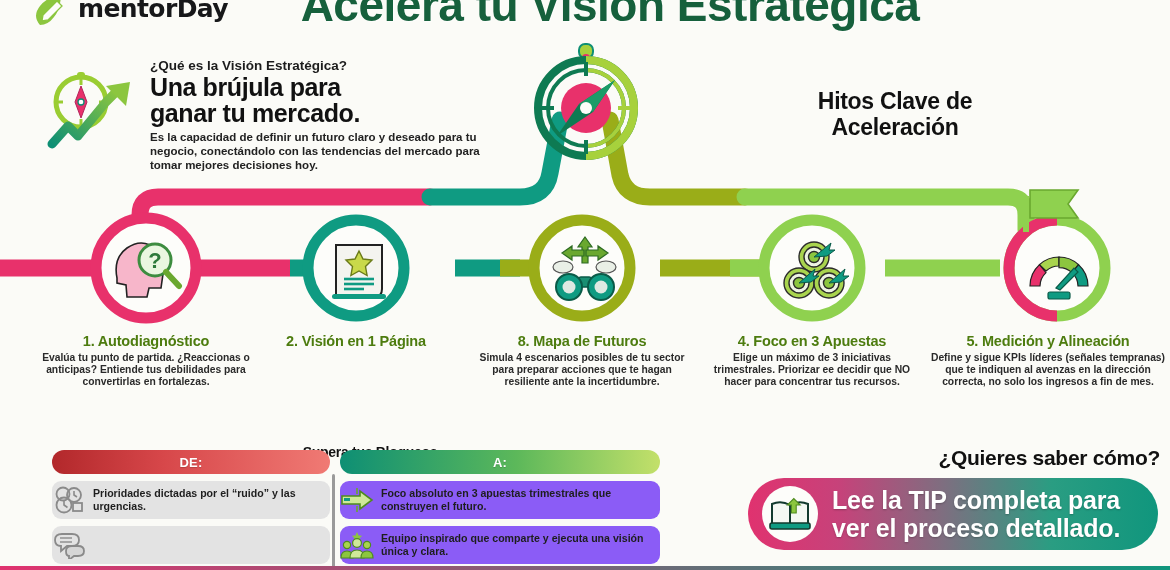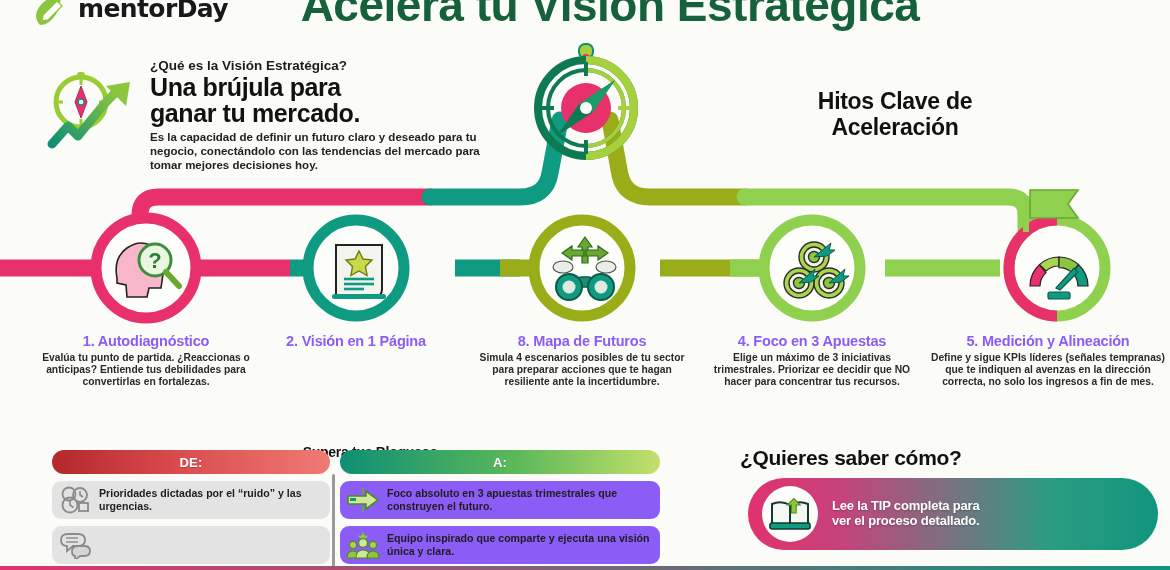--- a/index.html
+++ b/index.html
@@ -45,63 +45,63 @@
 
   
   .roadmap{position:absolute;left:0;top:0;width:1170px;height:340px;}
 
   
   .step-icon{position:absolute;width:74px;height:74px;
      display:flex;align-items:center;justify-content:center;}
 
   
   .step{position:absolute;width:222px;text-align:center;top:334px;}
-  .step-title{font-size:14.5px;font-weight:bold;color:#8b5cf6;letter-spacing:-.2px;line-height:1.1;}
+  .step-title{font-size:14.5px;font-weight:bold;color:#4d7c0f;letter-spacing:-.2px;line-height:1.1;}
   .step-desc{font-size:10.3px;font-weight:bold;line-height:1.16;color:#2a2a2a;margin-top:2px;}
 
   
   .bloq-title{
     position:absolute;left:60px;top:444px;width:620px;text-align:center;
     font-size:14px;font-weight:bold;color:#111;letter-spacing:-.3px;
   }
   .col-de{position:absolute;left:52px;top:450px;width:278px;}
   .col-a {position:absolute;left:340px;top:450px;width:320px;}
   .col-head{
     height:24px;border-radius:13px;color:#fff;font-size:13px;font-weight:bold;
     display:flex;align-items:center;justify-content:center;letter-spacing:.2px;
     text-shadow:0 1px 1px rgba(0,0,0,.18);
   }
   .head-de{background:linear-gradient(90deg,#b2282b 0%,#d7474a 40%,#f07a74 100%);}
   .head-a {background:linear-gradient(90deg,#0e8f74 0%,#5cb85a 55%,#c3e06a 100%);}
   .row{
     margin-top:7px;height:38px;border-radius:9px;display:flex;align-items:center;
-    padding:0 6px;box-sizing:border-box;gap:7px;
+    padding:0 0;box-sizing:border-box;gap:7px;
   }
   .row-de{background:#e3e3e3;}
   .row-a {background:#8b5cf6;}
   .row-txt{font-size:10.6px;font-weight:bold;line-height:1.2;color:#1e1e1e;}
   .row-ico{width:34px;min-width:34px;height:30px;display:flex;align-items:center;justify-content:center;}
   .col-divider{position:absolute;left:332px;top:474px;width:3px;height:96px;background:#9a9a9a;border-radius:2px;}
 
   
   .cta-title{
-    position:absolute;left:740px;top:446px;width:420px;text-align:left;
+    position:absolute;left:740px;top:446px;width:420px;text-align:right;
     font-size:21px;font-weight:bold;color:#111;letter-spacing:-.3px;
   }
   .cta-btn{
     position:absolute;left:748px;top:478px;width:410px;height:72px;border-radius:36px;
     background:linear-gradient(90deg,#e0326f 0%,#c7427a 22%,#7d6f80 48%,#2a9d82 74%,#10967d 100%);
     display:flex;align-items:center;gap:14px;padding-left:14px;box-sizing:border-box;
   }
   .cta-circle{
     width:56px;min-width:56px;height:56px;border-radius:50%;background:#fdfdfa;
     display:flex;align-items:center;justify-content:center;
   }
   .cta-text{
-    color:#fff;font-size:13px;font-weight:bold;line-height:1.12;letter-spacing:-.2px;
+    color:#fff;font-size:25px;font-weight:bold;line-height:1.12;letter-spacing:-.2px;
     text-shadow:0 1px 2px rgba(0,0,0,.25);
   }
   .cta-sub{
     position:absolute;left:748px;top:556px;width:410px;text-align:center;
     font-size:12.5px;font-weight:bold;color:#222;
   }
   .footer-band{position:absolute;left:0;top:566px;width:1170px;height:4px;
      background:linear-gradient(90deg,#e0326f,#10967d);}
 </style>
 </head>

